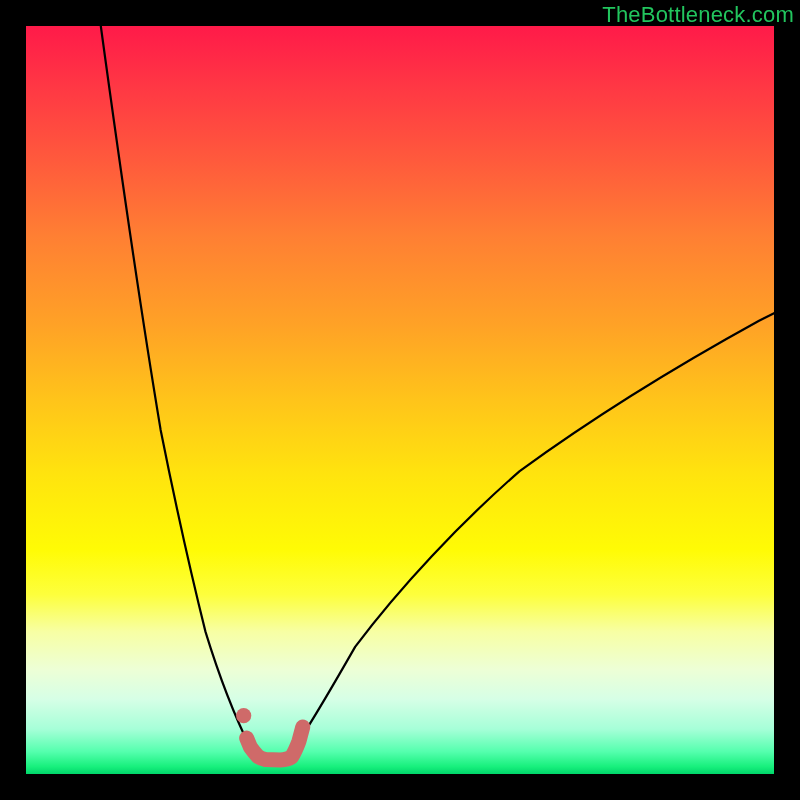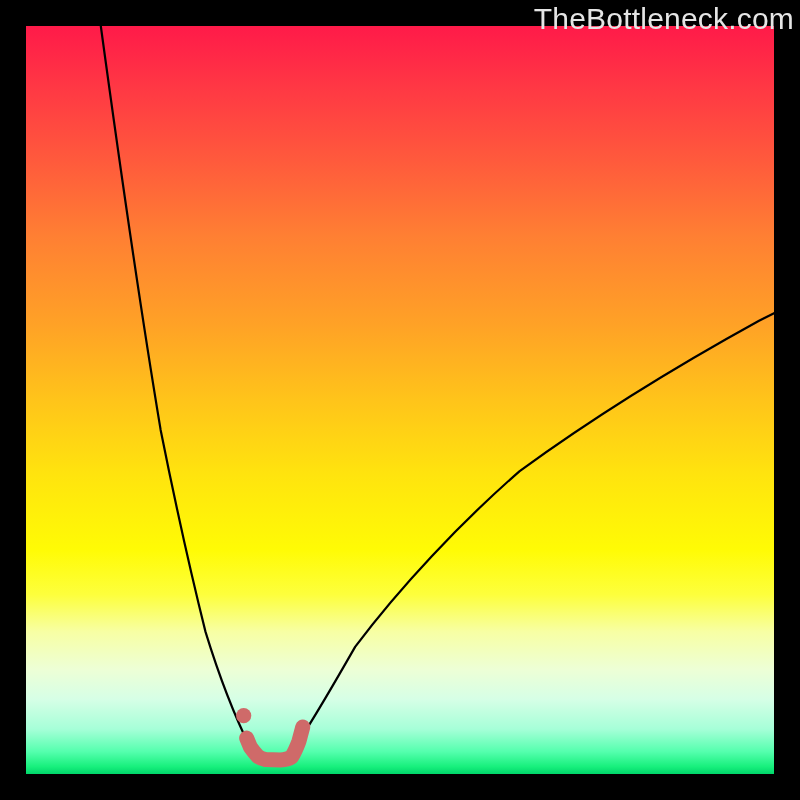--- a/index.html
+++ b/index.html
@@ -40,23 +40,23 @@
       #a6ffd8 94%,
       #55ffae 97%,
       #18f07d 99%,
       #00d66a 100%
     );
   }
   .watermark {
     position: absolute;
     right: 6px;
     top: 2px;
-    color: #e5e5e5;
+    color: #22c55e;
     font-family: Arial, Helvetica, sans-serif;
-    font-size: 30px;
+    font-size: 22px;
     letter-spacing: 0.2px;
     font-weight: 500;
     user-select: none;
   }
   svg.curves {
     position: absolute;
     left: 0;
     top: 0;
     width: 748px;
     height: 748px;

